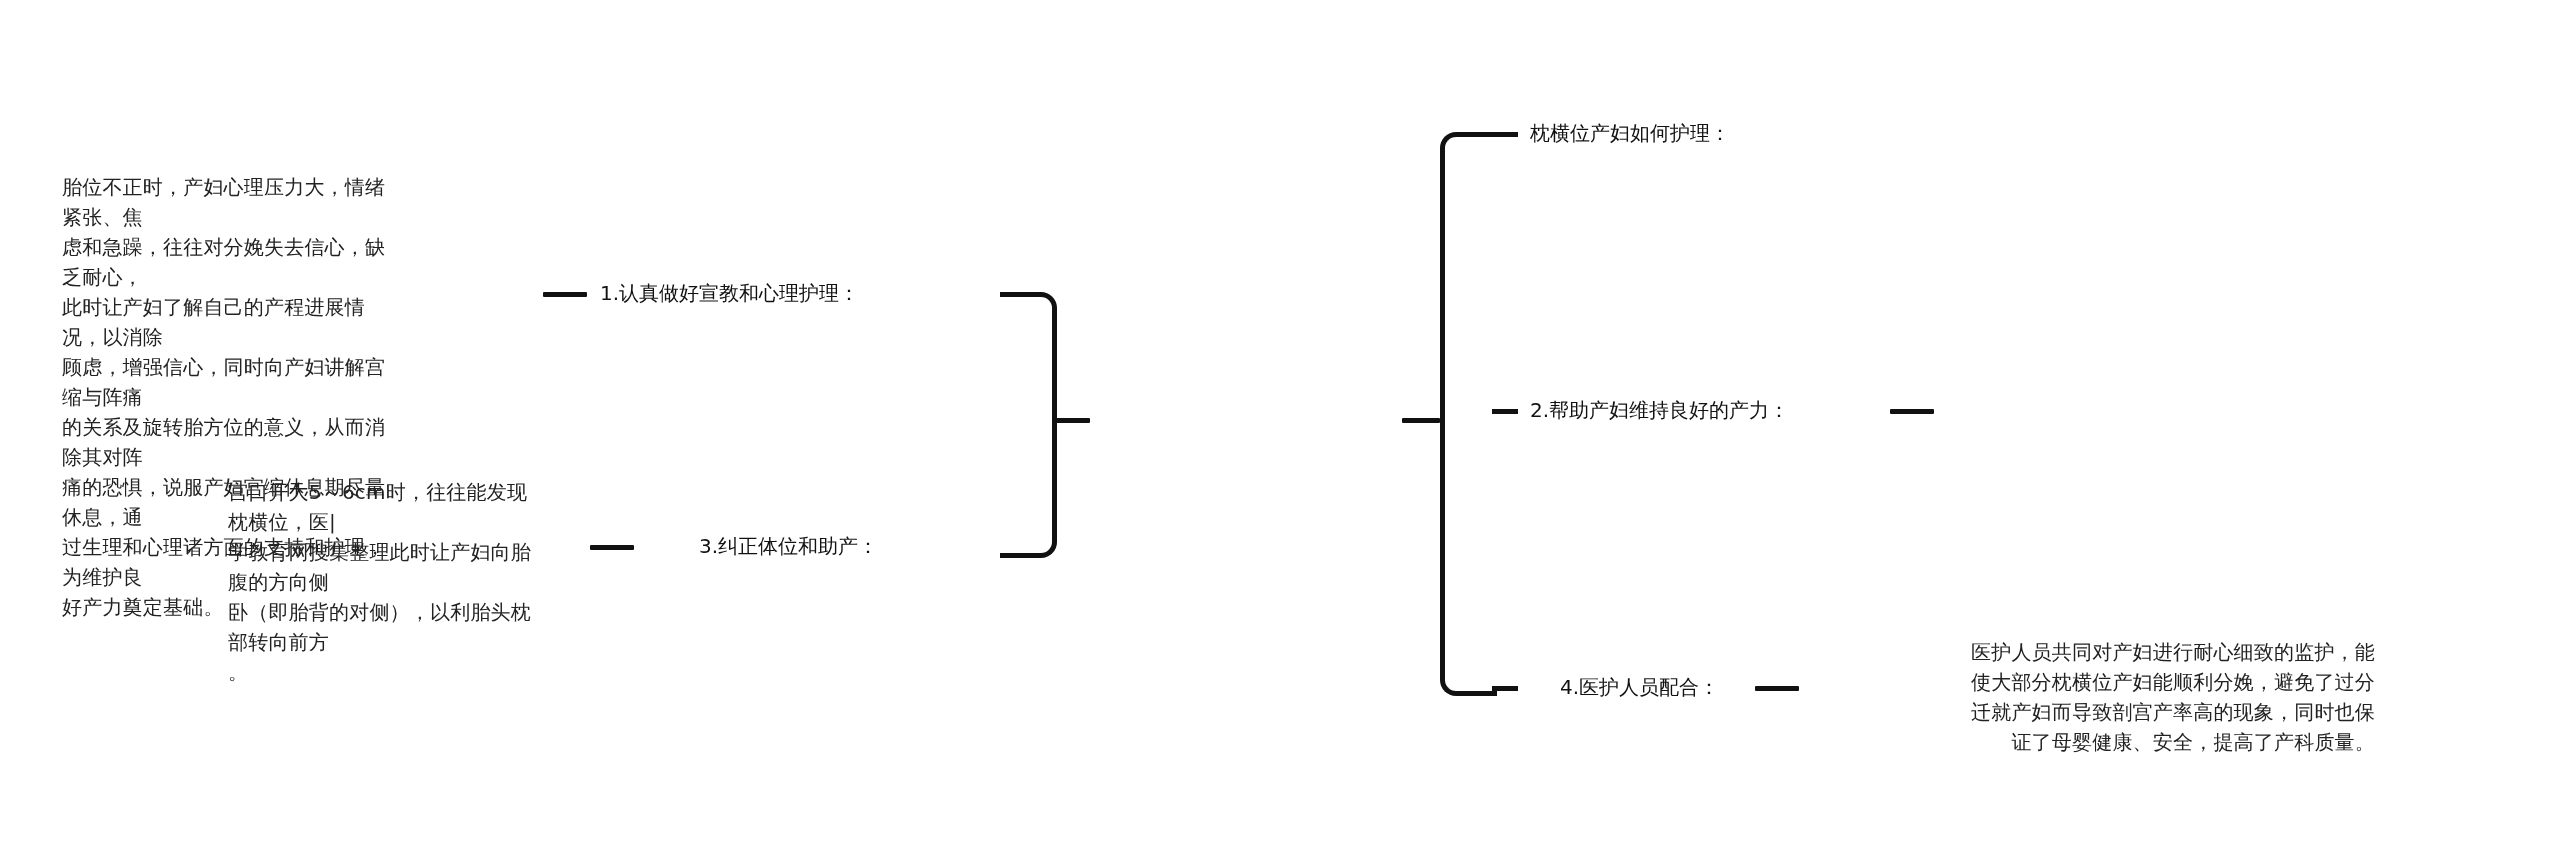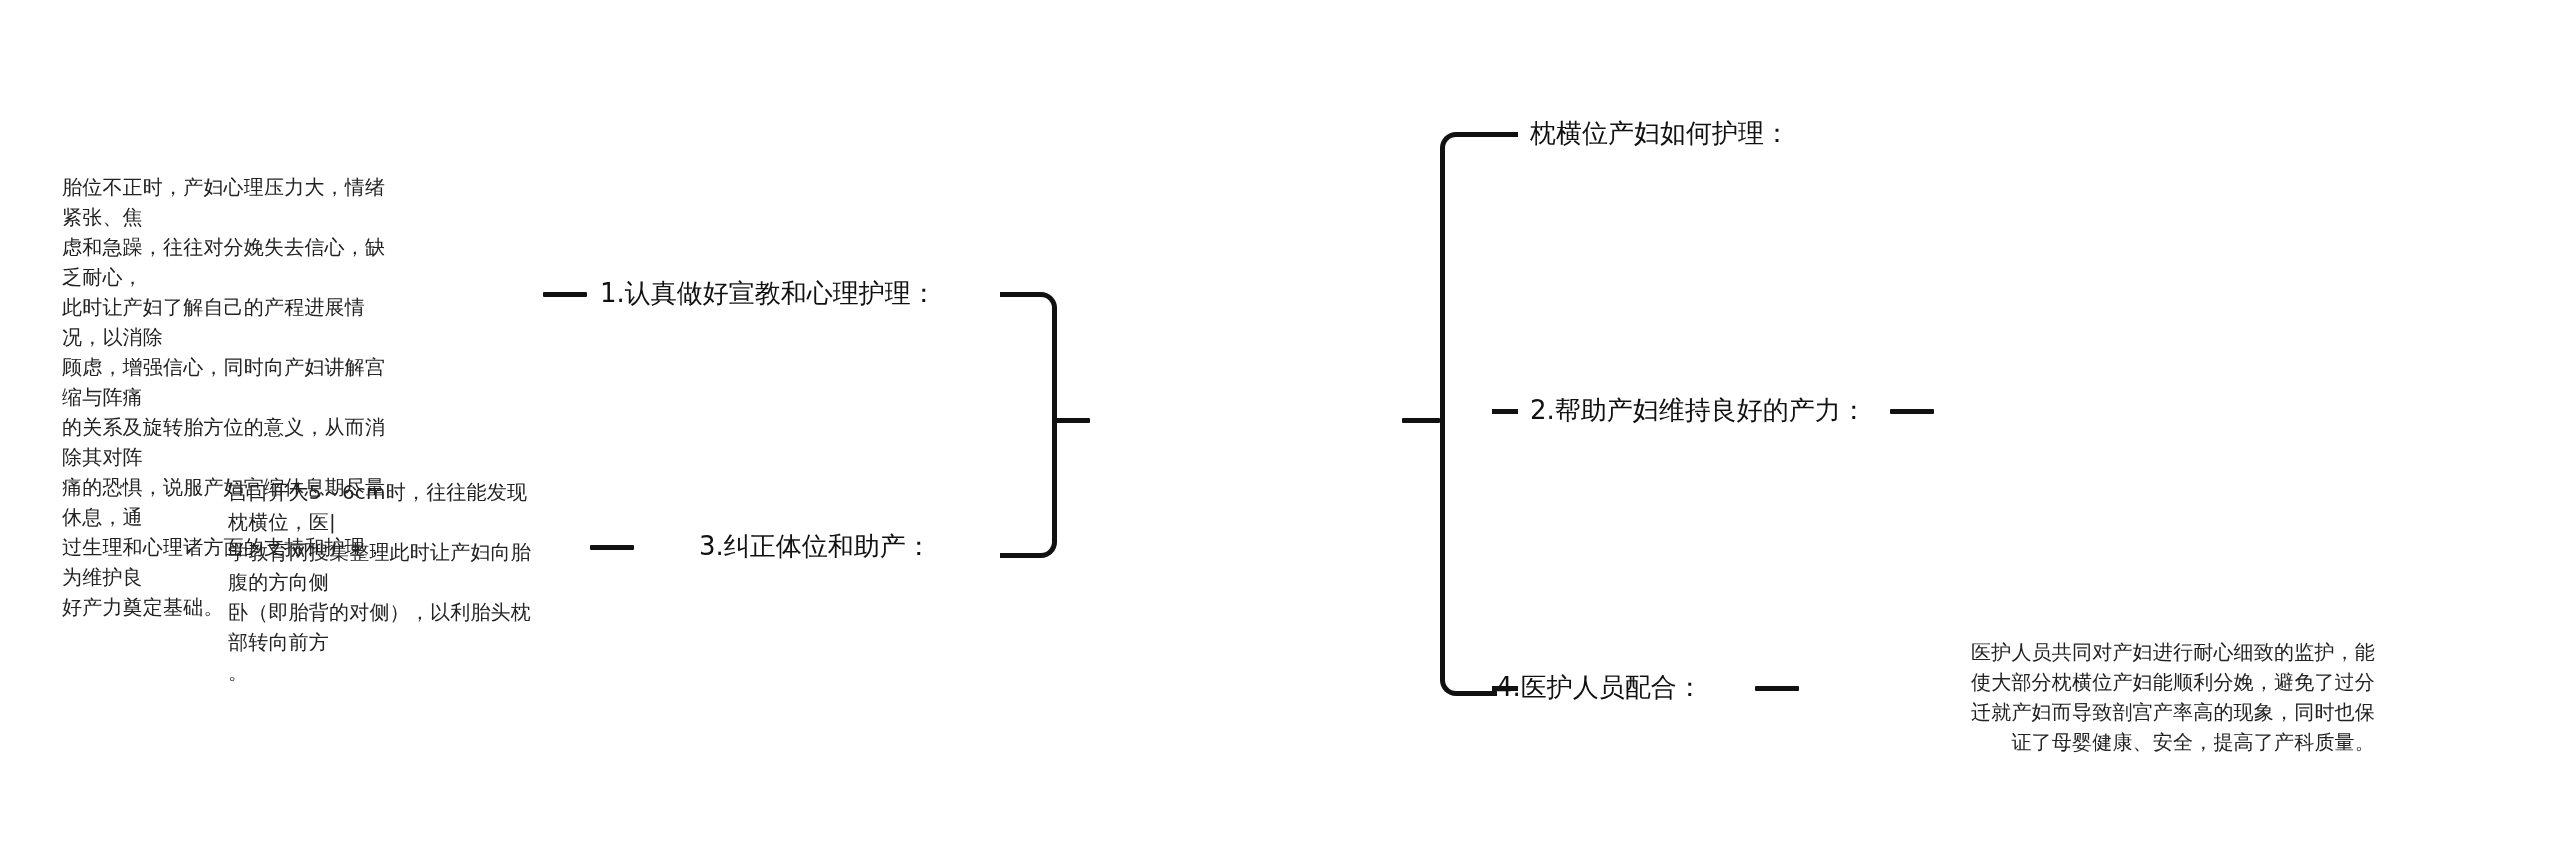--- a/index.html
+++ b/index.html
@@ -26,21 +26,21 @@
     position: absolute;
     font-size: 20px;
     line-height: 30px;
     color: #222222;
     letter-spacing: 0.2px;
     text-align: left;
     white-space: pre-line;
   }
   .branch-label {
     position: absolute;
-    font-size: 26px;
+    font-size: 20px;
     line-height: 34px;
     color: #111111;
     white-space: nowrap;
   }
   .root-label {
     position: absolute;
     font-size: 33px;
     line-height: 40px;
     color: #111111;
     white-space: nowrap;
@@ -124,21 +124,21 @@
   <div class="tick" style="left:1492px; top:409px; width:26px;"></div>
   <div class="tick" style="left:1492px; top:686px; width:26px;"></div>
 
   <div class="branch-label" style="left:1530px; top:116px;">枕横位产妇如何护理：</div>
 
   <div class="branch-label" style="left:1530px; top:393px;">2.帮助产妇维持良好的产力：</div>
 
   <div class="dash" style="left:1890px; top:409px; width:44px;"></div>
 
 
-  <div class="branch-label" style="left:1496px; top:670px;">4.医护人员配合：</div>
+  <div class="branch-label" style="left:1560px; top:670px;">4.医护人员配合：</div>
 
   <div class="dash" style="left:1755px; top:686px; width:44px;"></div>
 
   <div class="para" style="left:1845px; top:637px; width:530px;text-align:right;">医护人员共同对产妇进行耐心细致的监护，能
 使大部分枕横位产妇能顺利分娩，避免了过分
 迁就产妇而导致剖宫产率高的现象，同时也保
 证了母婴健康、安全，提高了产科质量。</div>
 
 </div>
 

